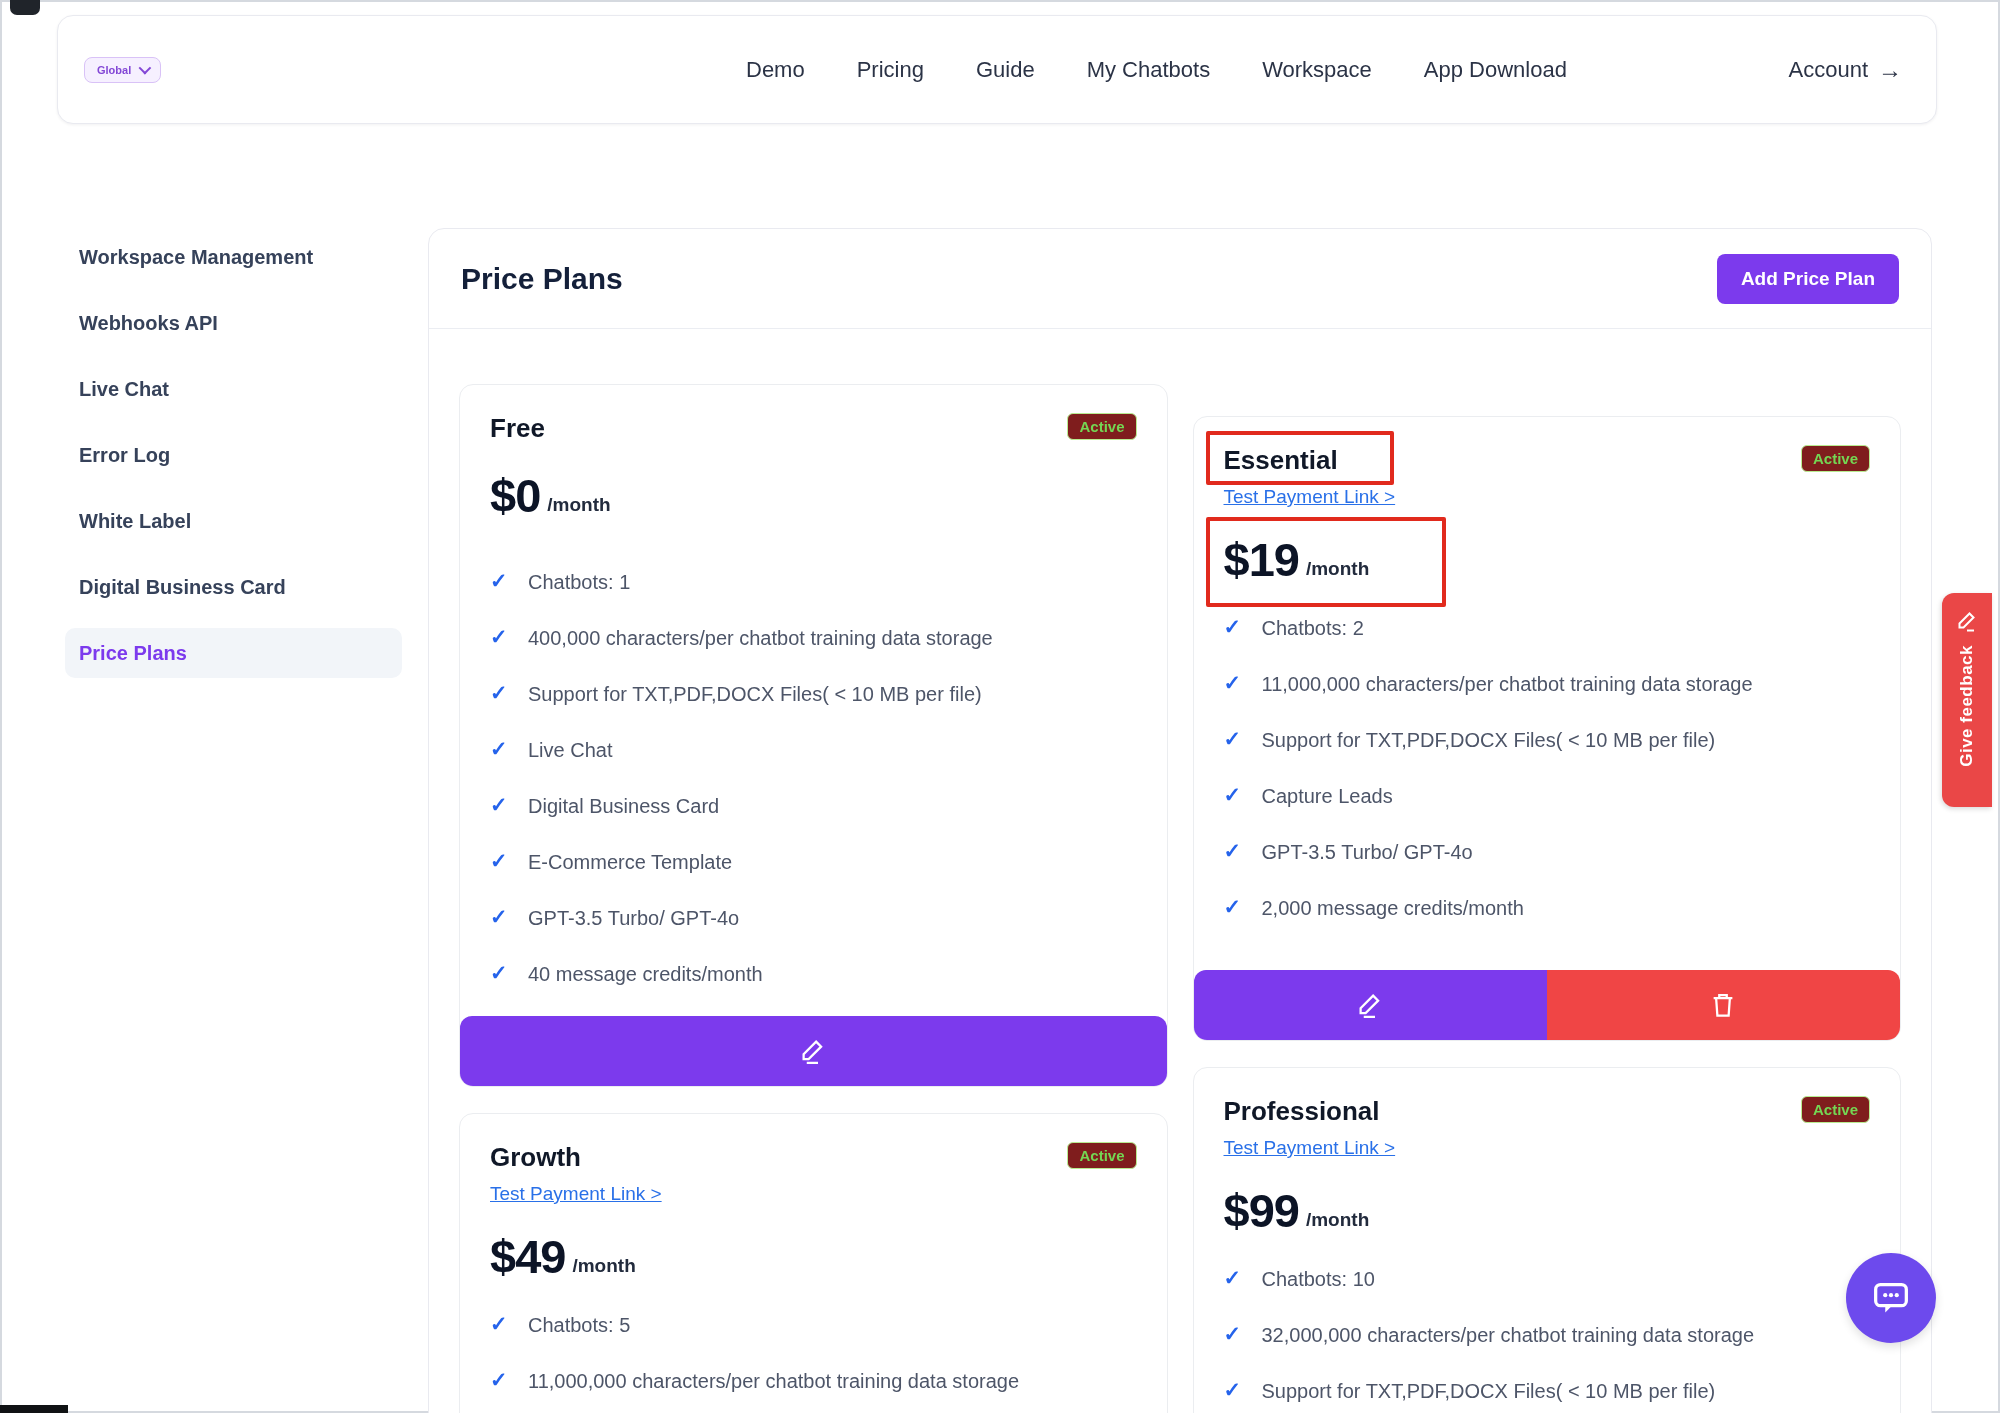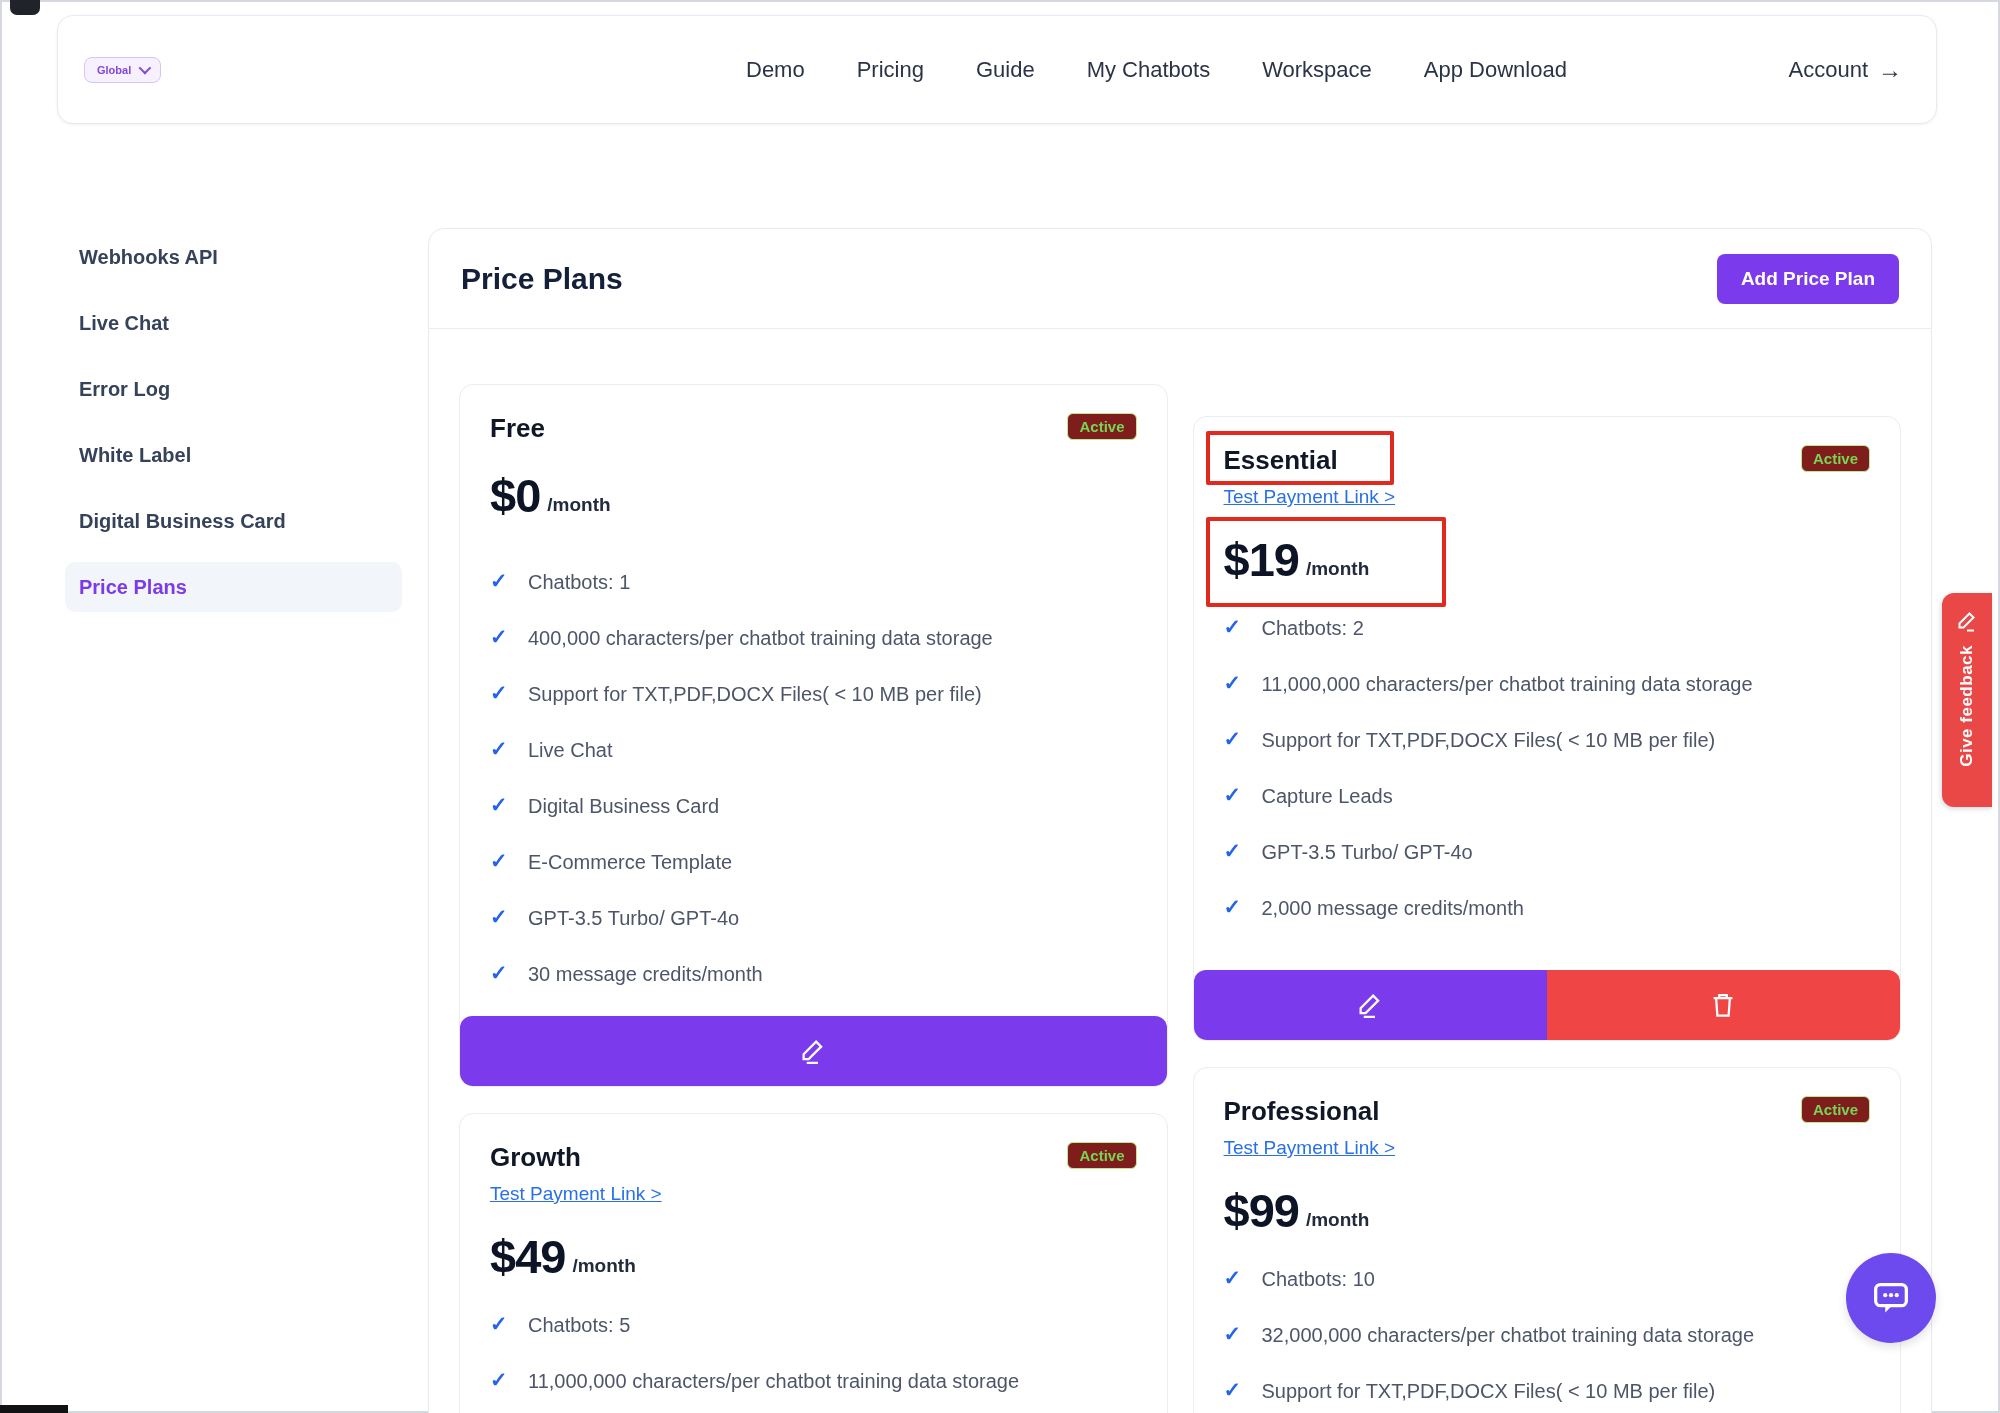--- a/index.html
+++ b/index.html
@@ -120,20 +120,21 @@
 
       <span class="nav-link">App Download</span>
     </nav>
   <div class="account">
     <span>Account</span>
     <span class="arrow-right">→</span>
   </div>
 </header>
 
 <aside class="sidebar">
+  <div class="side-item">Workspace Management</div>
   <div class="side-item">Webhooks API</div>
   <div class="side-item">Live Chat</div>
   <div class="side-item">Error Log</div>
   <div class="side-item">White Label</div>
   <div class="side-item">Digital Business Card</div>
   <div class="side-item active">Price Plans</div>
 </aside>
 
 <main class="panel">
   <div class="panel-header">
@@ -186,21 +187,21 @@
               <span>E-Commerce Template</span>
             </li>
 
             <li class="feature">
               <span class="check">✓</span>
               <span>GPT-3.5 Turbo/ GPT-4o</span>
             </li>
 
             <li class="feature">
               <span class="check">✓</span>
-              <span>30 message credits/month</span>
+              <span>40 message credits/month</span>
             </li>
           </ul>
         <div class="card-actions">
           <button class="act-btn act-edit">
             <svg viewBox="0 0 24 24" fill="none" stroke="#fff" stroke-width="1.8">
               <path d="M14.5 4.5l4 4L8.5 18.5H4.5v-4L14.5 4.5z"></path>
                 <path d="M7 21.5h9"></path>
             </svg>
           </button>
         </div>

